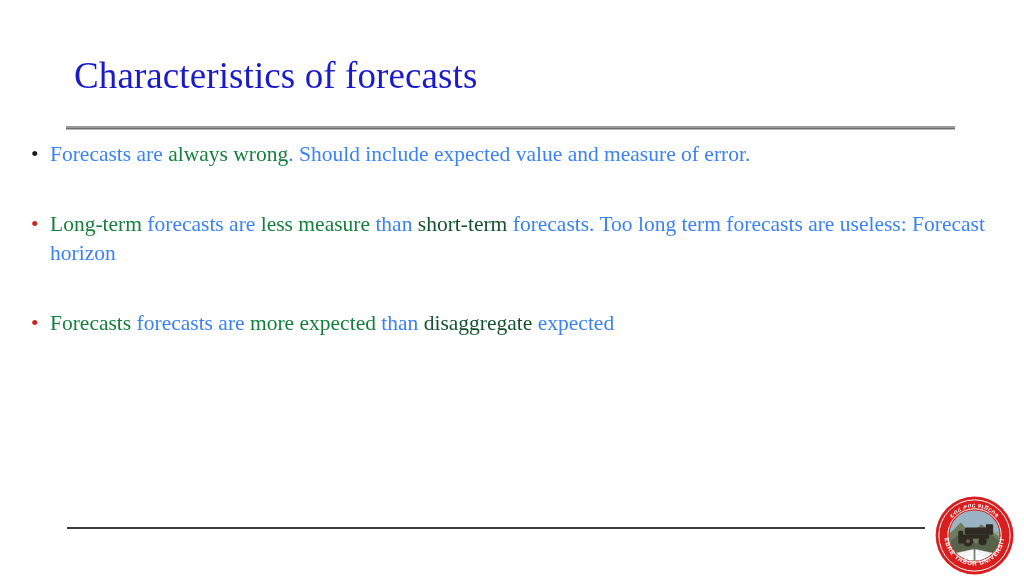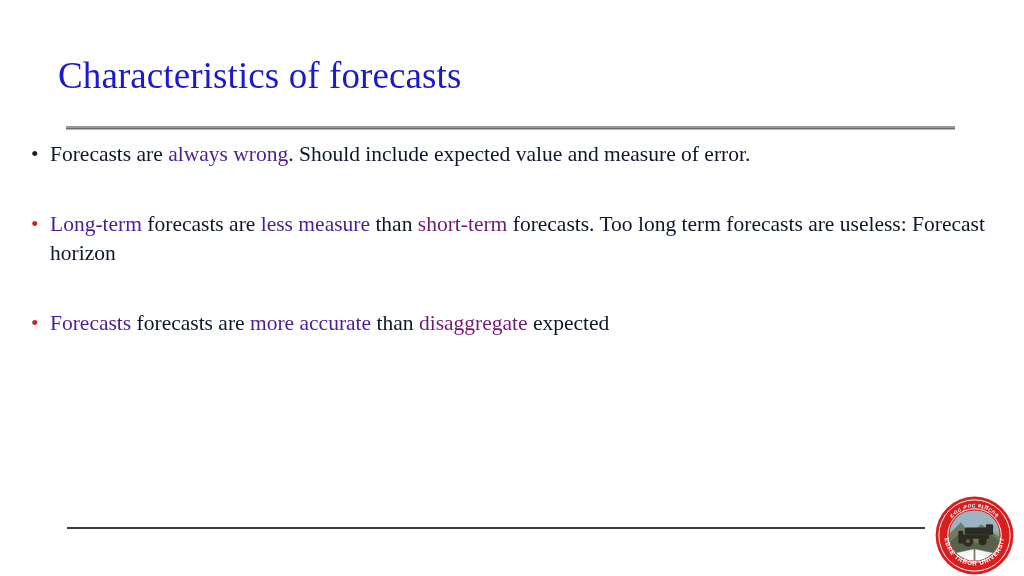--- a/index.html
+++ b/index.html
@@ -18,21 +18,21 @@
   .slide {
     position: relative;
     width: 1024px;
     height: 576px;
     background: #ffffff;
   }
 
   
   .slide-title {
     position: absolute;
-    left: 58px;
+    left: 74px;
     top: 53px;
     width: 860px;
     font-size: 37px;
     line-height: 46px;
     color: #1a1acc;
     white-space: nowrap;
     letter-spacing: 0.1px;
   }
 
   
@@ -87,23 +87,23 @@
     font-size: 21.5px;
     line-height: 29px;
   }
   .bullet.dot-black .dot { color: #1b1b1b; }
   .bullet.dot-red .dot   { color: #cc2222; }
 
   .b1 { margin-top: 0px; }
   .b2 { margin-top: 41px; }
   .b3 { margin-top: 41px; }
 
-  .rt-plain { color: #0f172a; }
-  .rt-red   { color: #4c1d95; }
-  .rt-blue  { color: #701a75; margin-top: 16px; }
+  .rt-plain { color: #3b82f6; }
+  .rt-red   { color: #15803d; }
+  .rt-blue  { color: #14532d; margin-top: 16px; }
 
   
   .bottom-rule {
     position: absolute;
     left: 67px;
     top: 527px;
     width: 858px;
     height: 2px;
     background: #3d3d3d;
   }
@@ -138,21 +138,21 @@
       <span class="rt-plain">Forecasts are </span><span class="rt-red">always wrong</span><span class="rt-plain">. Should include expected value and measure of error.</span>
     </div>
 
     <div class="bullet b2 dot-red">
       <span class="dot">•</span>
       <span class="rt-red">Long-term</span><span class="rt-plain"> forecasts are </span><span class="rt-red">less measure</span><span class="rt-plain"> than </span><span class="rt-blue">short-term</span><span class="rt-plain"> forecasts. Too long term forecasts are useless: Forecast horizon</span>
     </div>
 
     <div class="bullet b3 dot-red">
       <span class="dot">•</span>
-      <span class="rt-red">Forecasts</span><span class="rt-plain"> forecasts are </span><span class="rt-red">more accurate</span><span class="rt-plain"> than </span><span class="rt-blue">disaggregate</span><span class="rt-plain"> expected</span>
+      <span class="rt-red">Forecasts</span><span class="rt-plain"> forecasts are </span><span class="rt-red">more expected</span><span class="rt-plain"> than </span><span class="rt-blue">disaggregate</span><span class="rt-plain"> expected</span>
     </div>
 
   </div>
 
   <div class="bottom-rule"></div>
 
   <div class="seal">
     <svg viewBox="0 0 100 100" xmlns="http://www.w3.org/2000/svg">
       <defs>
         <path id="arcBottom" d="M 13,50 A 37,37 0 0 0 87,50" fill="none"></path>

